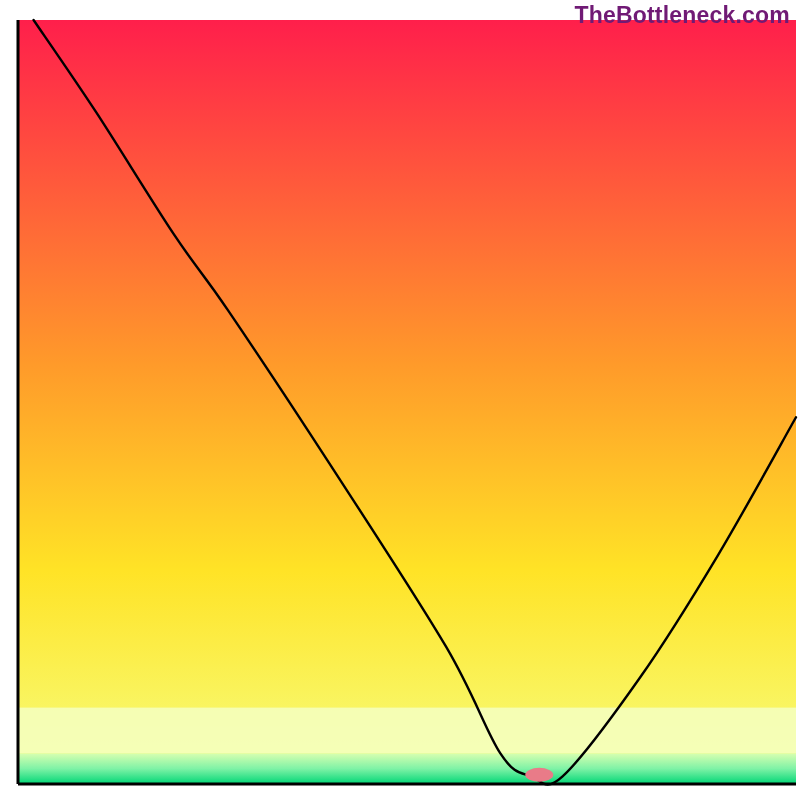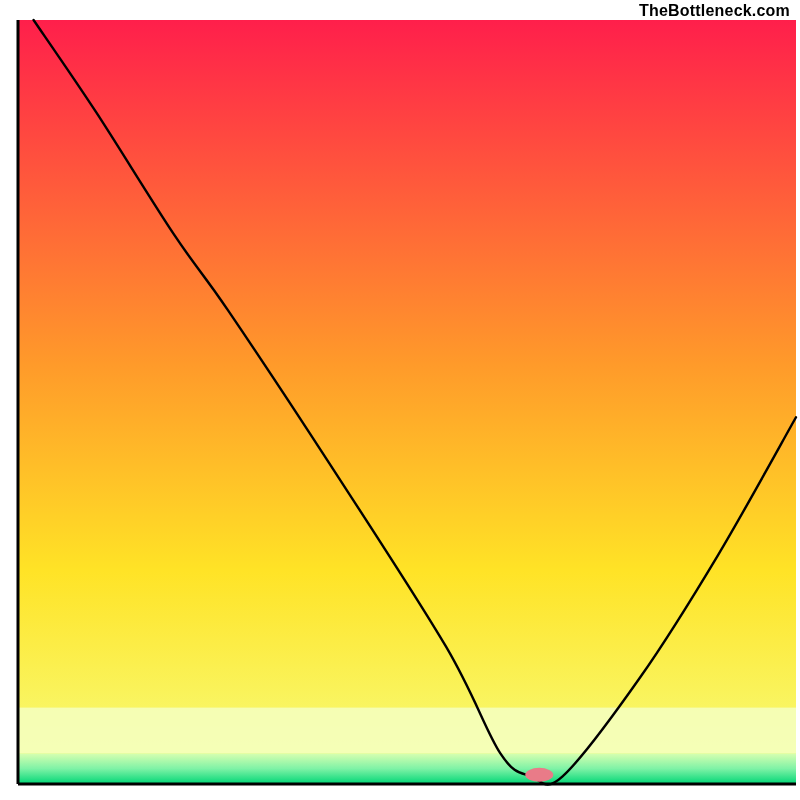--- a/index.html
+++ b/index.html
@@ -16,23 +16,23 @@
     height: 800px;
   }
   svg {
     display: block;
   }
   .watermark {
     position: absolute;
     top: 2px;
     right: 10px;
     font-family: Arial, Helvetica, sans-serif;
-    font-size: 16px;
+    font-size: 23px;
     font-weight: 600;
-    color: #000000;
+    color: #701a75;
     letter-spacing: 0.2px;
     text-align: right;
   }
 </style>
 </head>
 <body>
 
 <div class="chart-container">
   <svg id="chart-svg" width="800" height="800" viewBox="0 0 800 800">
     <defs>

